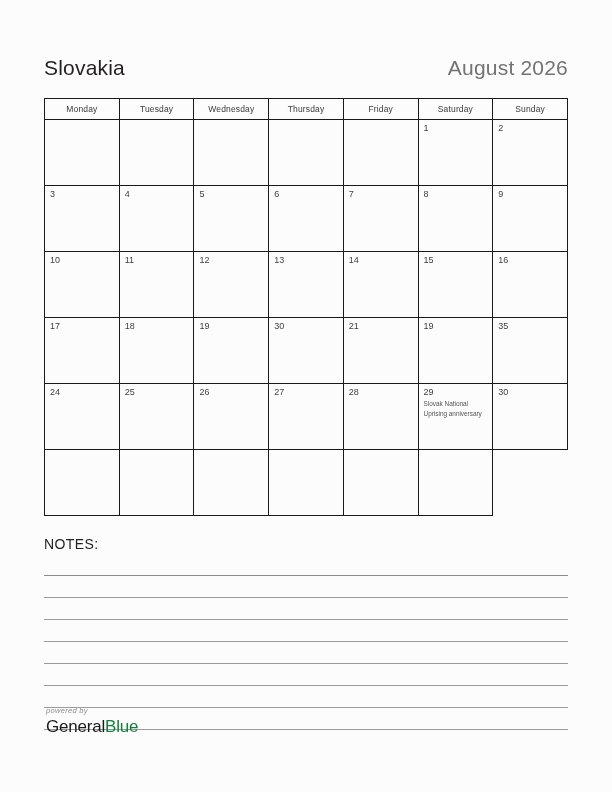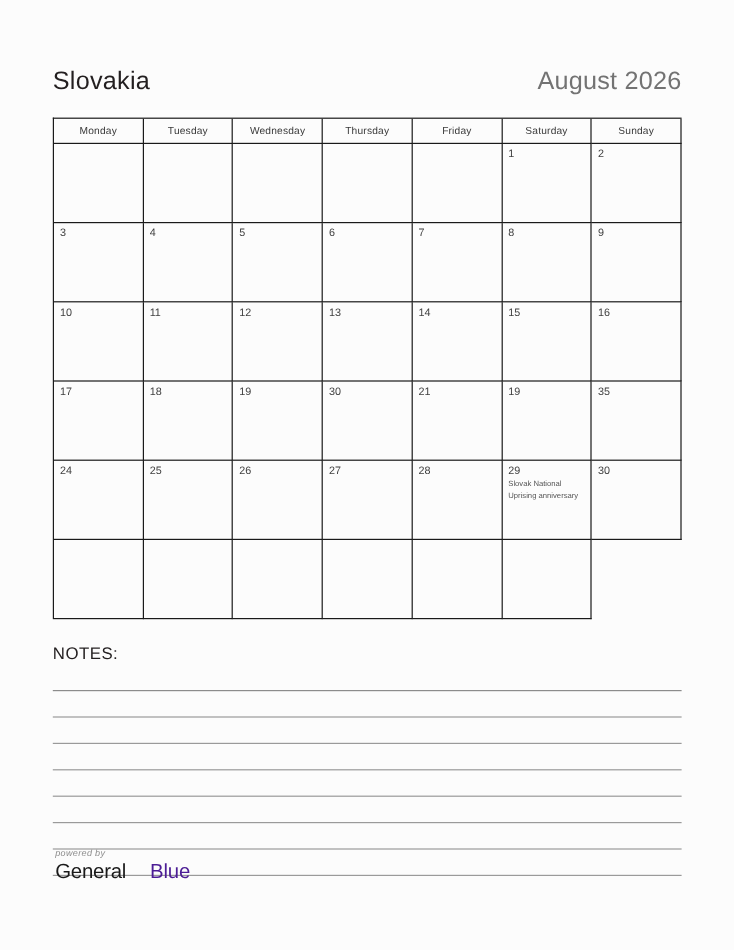--- a/index.html
+++ b/index.html
@@ -136,21 +136,21 @@
     line-height: 10px;
     margin-bottom: 1px;
     font-style: italic;
   }
   .brand {
     font-size: 17px;
     line-height: 20px;
     letter-spacing: -0.2px;
   }
   .brand-general { color: #1a1a1a; margin-top: 12px; }
-  .brand-blue { color: #4c1d95; padding-left: 20px; }
+  .brand-blue { color: #15803d; }
 </style>
 </head>
 <body>
 
 <div class="page">
 
   <div class="doc-header">
     <div class="country-title">Slovakia</div>
     <div class="month-title">August 2026</div>
   </div>

